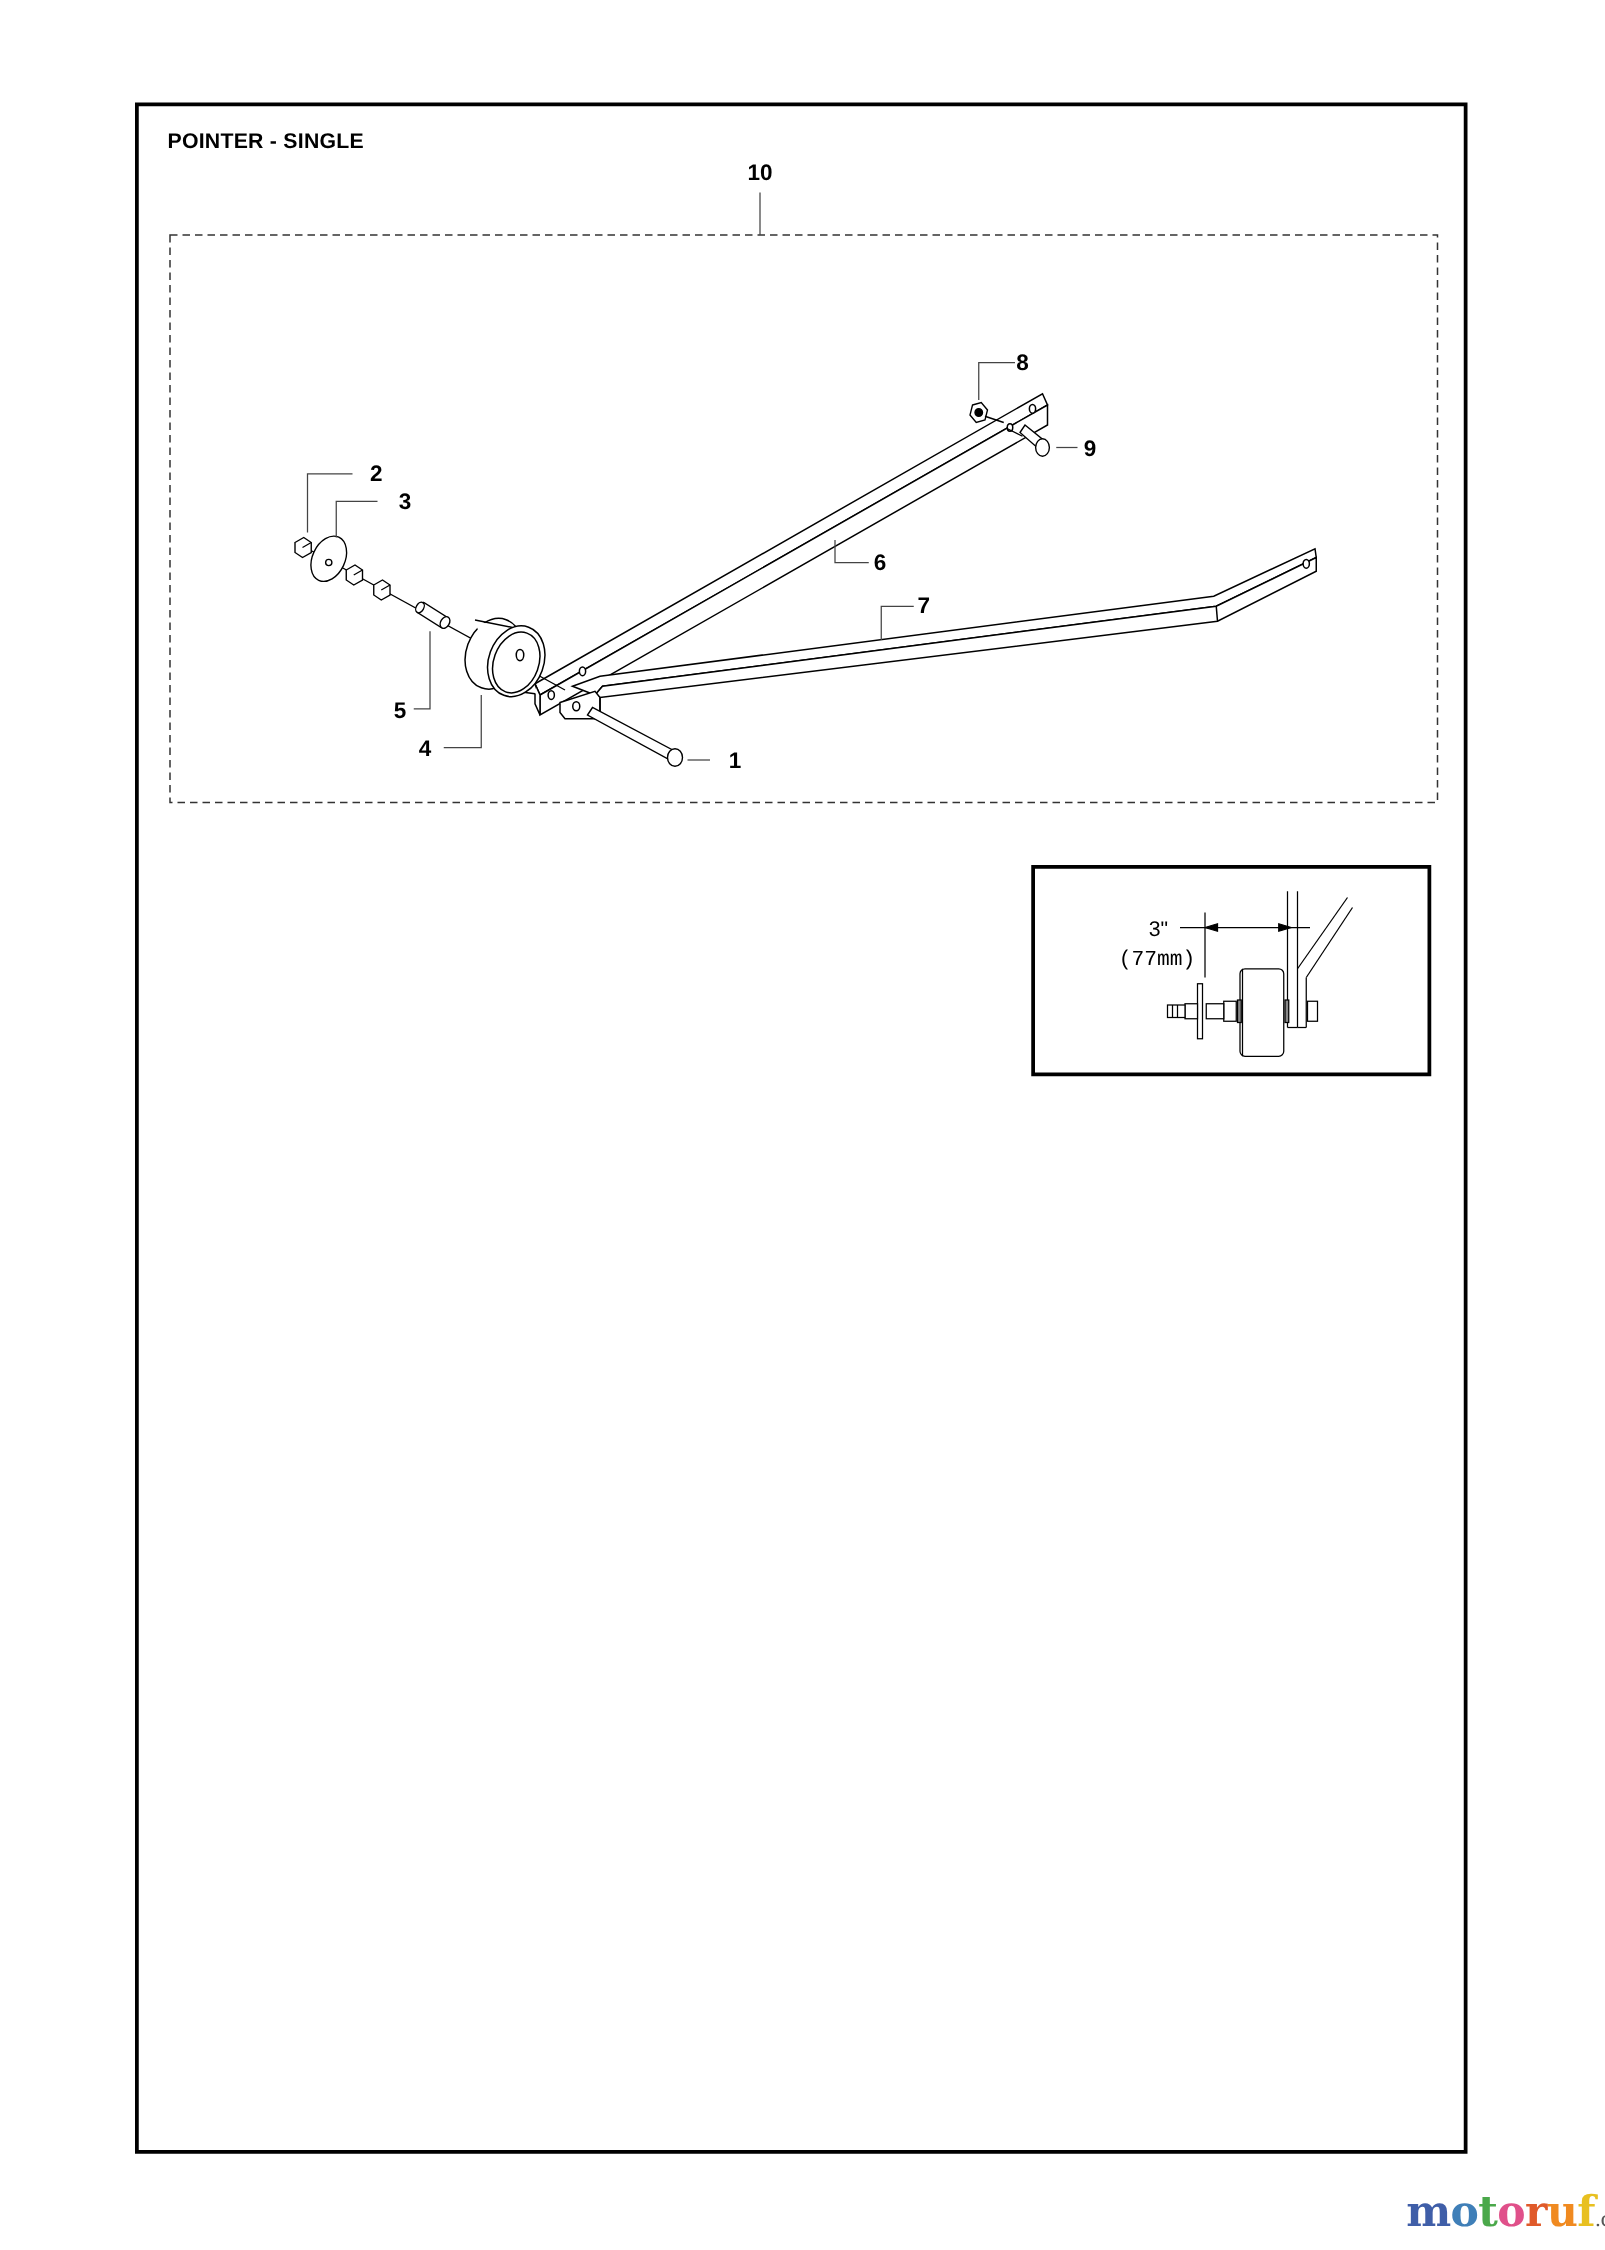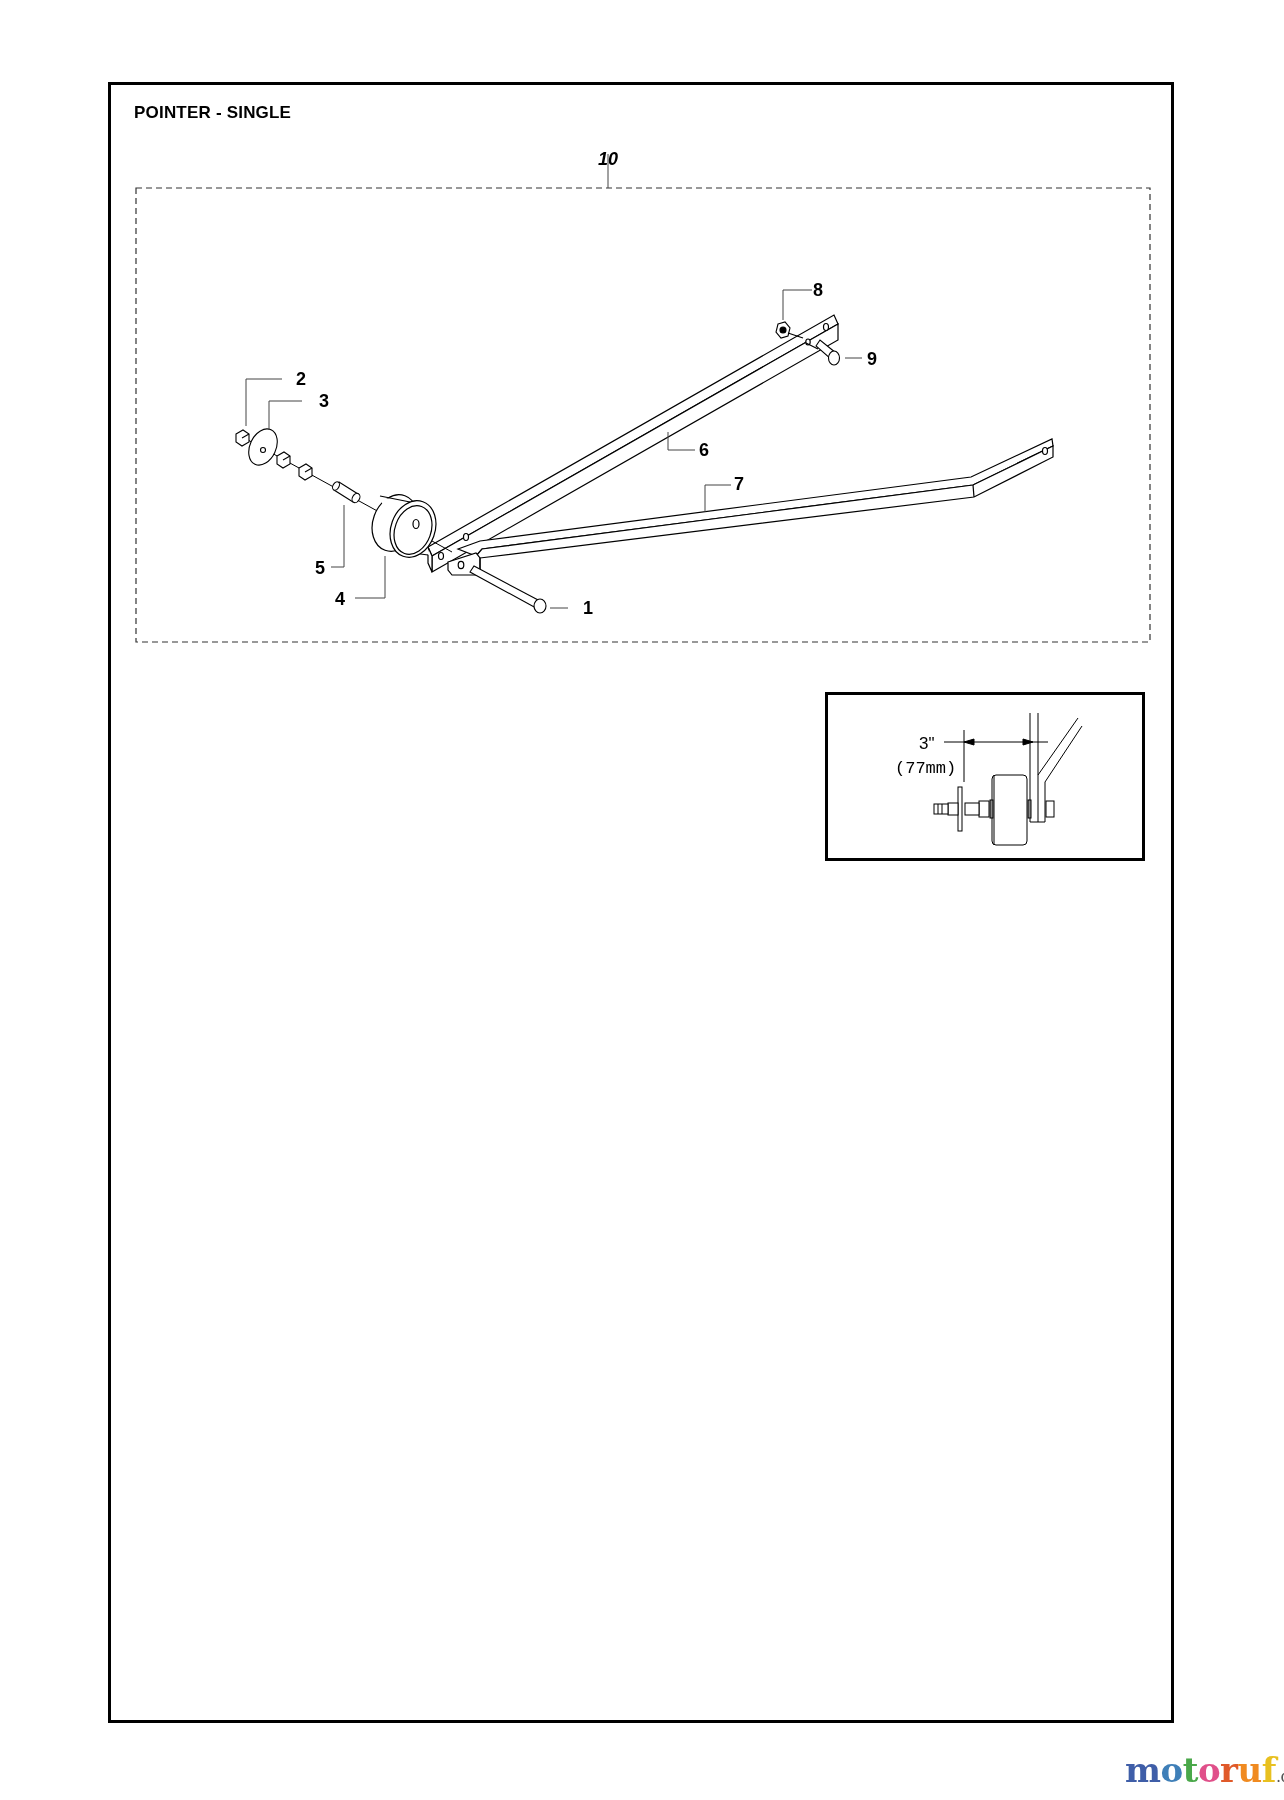--- a/index.html
+++ b/index.html
@@ -108,21 +108,21 @@
     <polyline points="331,567 344,567 344,505"></polyline>
     <polyline points="355,598 385,598 385,556"></polyline>
     <polyline points="695,450 668,450 668,432"></polyline>
     <polyline points="731,485 705,485 705,512"></polyline>
     <polyline points="812,290 783,290 783,320"></polyline>
     <line x1="845" y1="358" x2="862" y2="358"></line>
     <line x1="550" y1="608" x2="568" y2="608"></line>
   </g>
 </svg>
 
-<div class="callout" style="left:598px;top:150px;font-style:italic;">10</div>
+<div class="callout" style="left:598px;top:129px;">10</div>
 <div class="callout" style="left:583px;top:599px;">1</div>
 <div class="callout" style="left:296px;top:370px;">2</div>
 <div class="callout" style="left:319px;top:392px;">3</div>
 <div class="callout" style="left:335px;top:590px;">4</div>
 <div class="callout" style="left:315px;top:559px;">5</div>
 <div class="callout" style="left:699px;top:441px;">6</div>
 <div class="callout" style="left:734px;top:475px;">7</div>
 <div class="callout" style="left:813px;top:281px;">8</div>
 <div class="callout" style="left:867px;top:350px;">9</div>
 

